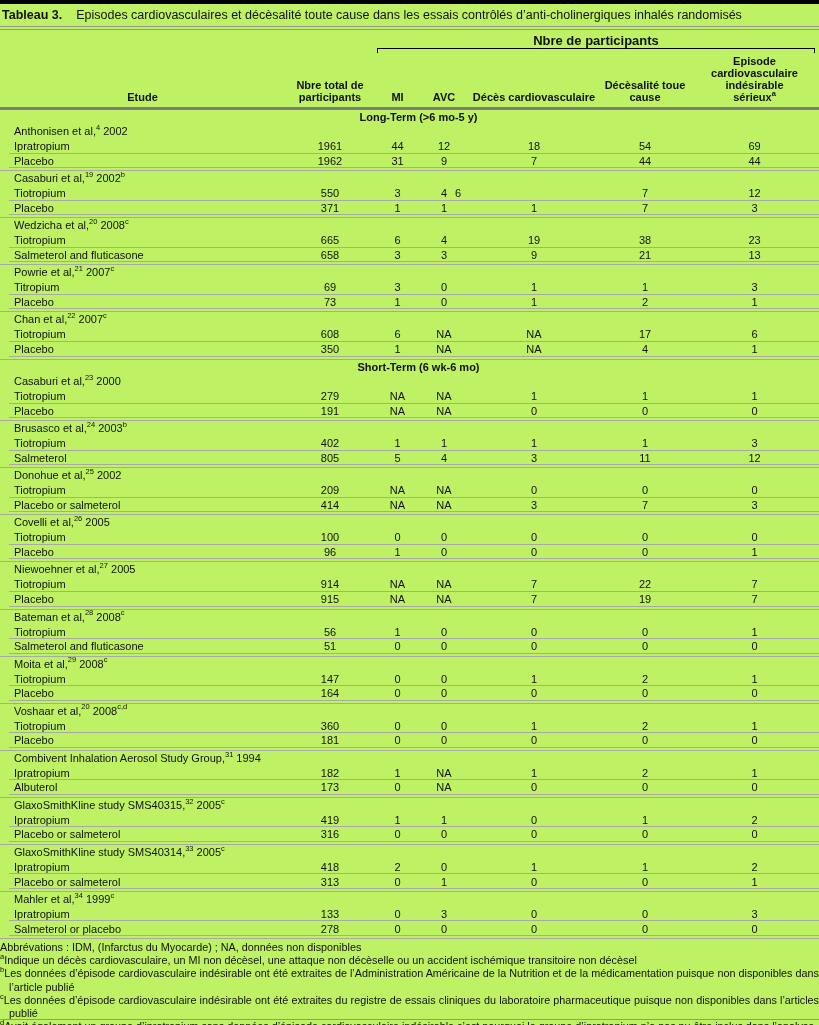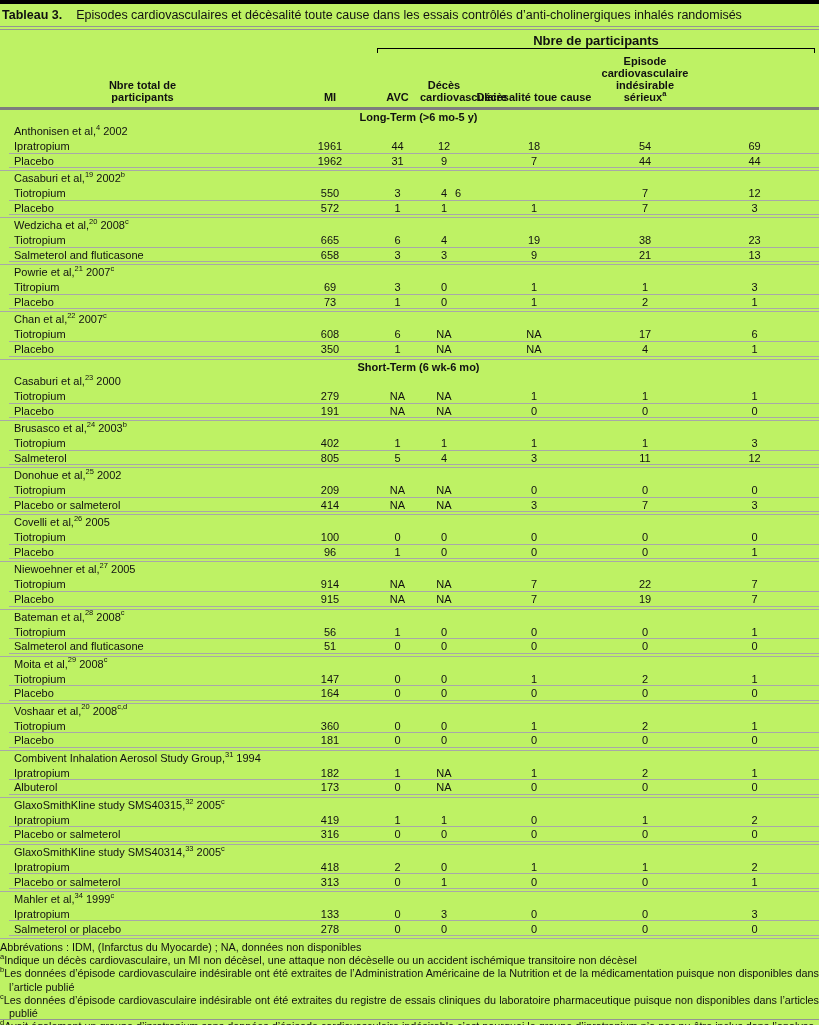--- a/index.html
+++ b/index.html
@@ -80,20 +80,21 @@
 
   <div class="titlebar">
     <span class="tlabel">Tableau 3.</span><span class="ttext">Episodes cardiovasculaires et décèsalité toute cause dans les essais contrôlés d’anti-cholinergiques inhalés randomisés</span>
   </div>
   <div class="double-rule"></div>
 
   <div class="group-label">Nbre de participants</div>
   <div class="bracket"></div>
 
   <div class="cols">
+    <div>Etude</div>
     <div><span class="hdr-narrow">Nbre total de participants</span></div>
     <div>MI</div>
     <div>AVC</div>
     <div>Décès cardiovasculaire</div>
     <div>Décèsalité toue cause</div>
     <div><span class="hdr-episode"><span>Episode cardiovasculaire indésirable sérieux</span><sup>a</sup></span></div>
   </div>
   <div class="hrule"></div>
 
   <div class="tbody">
@@ -125,21 +126,21 @@
           <div class="c-label">Tiotropium</div>
           <div class="c-total">550</div>
           <div class="c-mi">3</div>
           <div class="c-avc">4</div>
           <div class="c-deces">6</div>
           <div class="c-mort">7</div>
           <div class="c-epi">12</div>
         </div>
         <div class="row arm-row">
           <div class="c-label">Placebo</div>
-          <div class="c-total">572</div>
+          <div class="c-total">371</div>
           <div class="c-mi">1</div>
           <div class="c-avc">1</div>
           <div class="c-deces">1</div>
           <div class="c-mort">7</div>
           <div class="c-epi">3</div>
         </div>
       </div>
       <div class="study-block">
         <div class="row name-row"><span>Wedzicha et al,</span><sup>20</sup><span> 2008</span><sup>c</sup></div>
         <div class="row arm-row">

